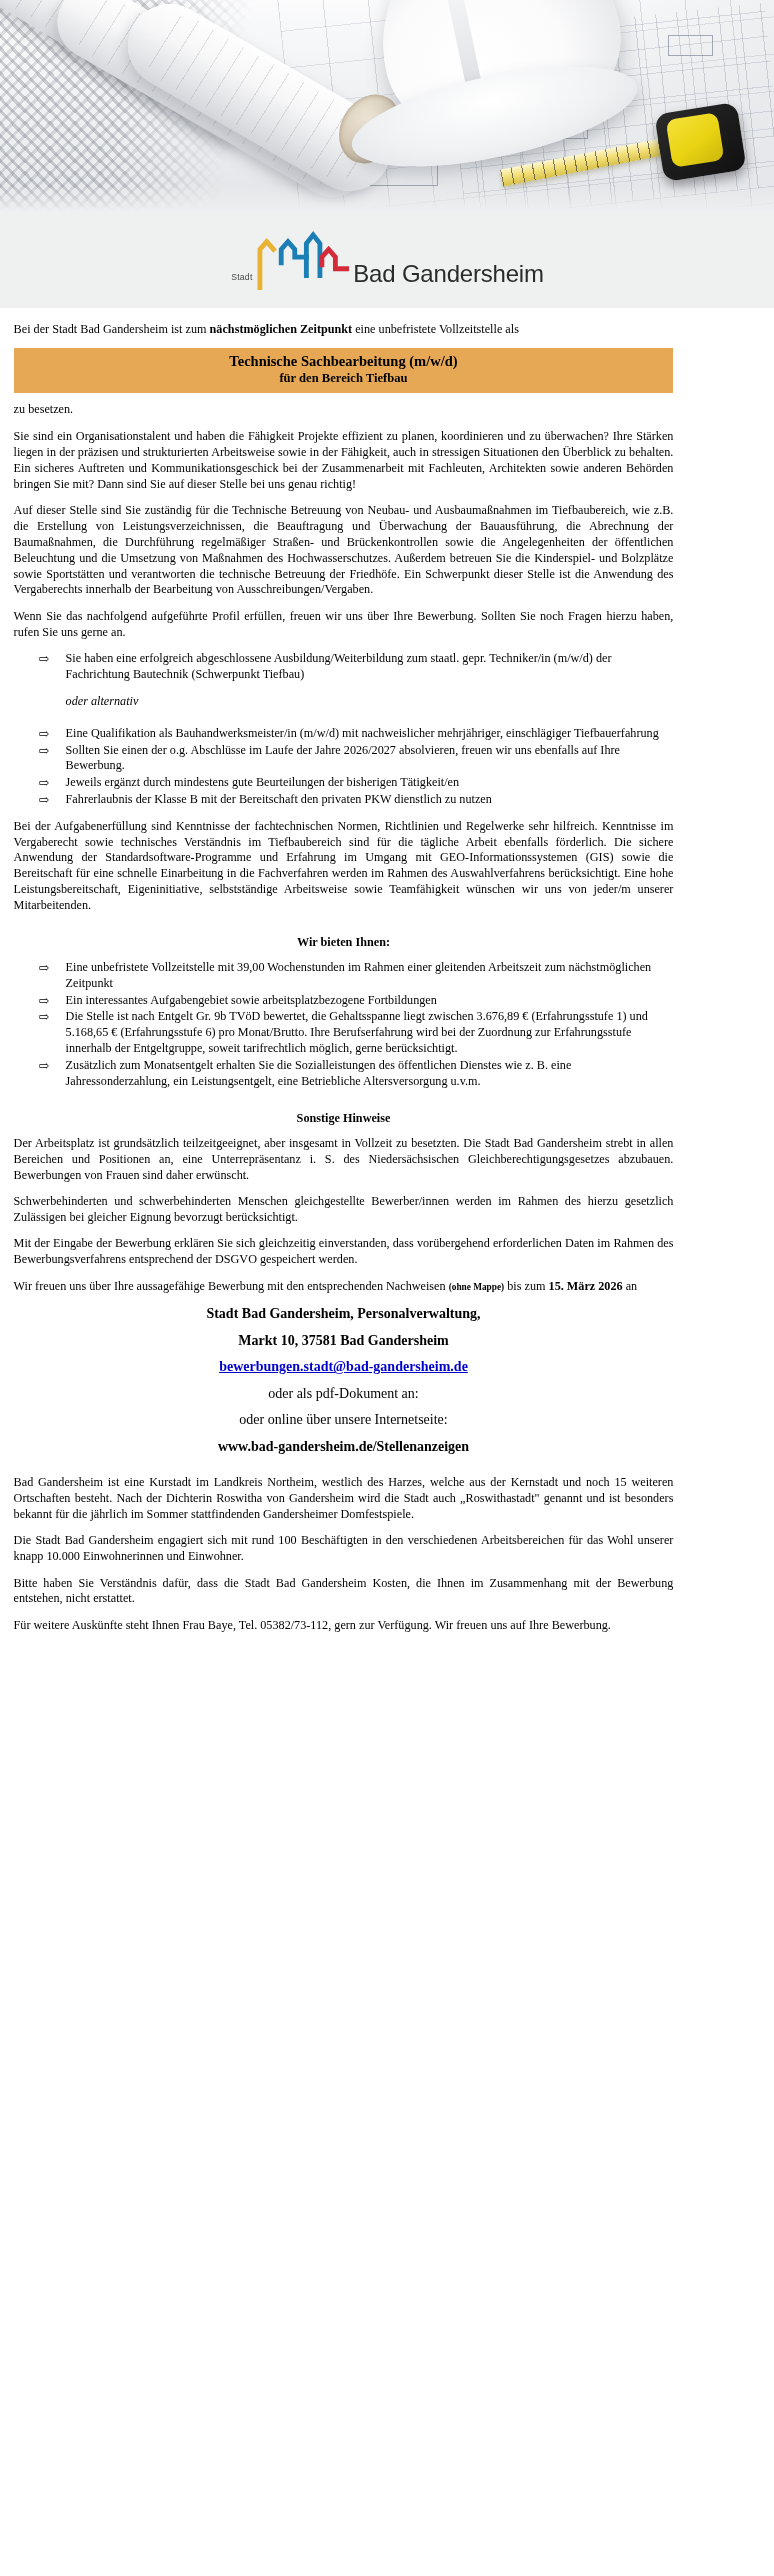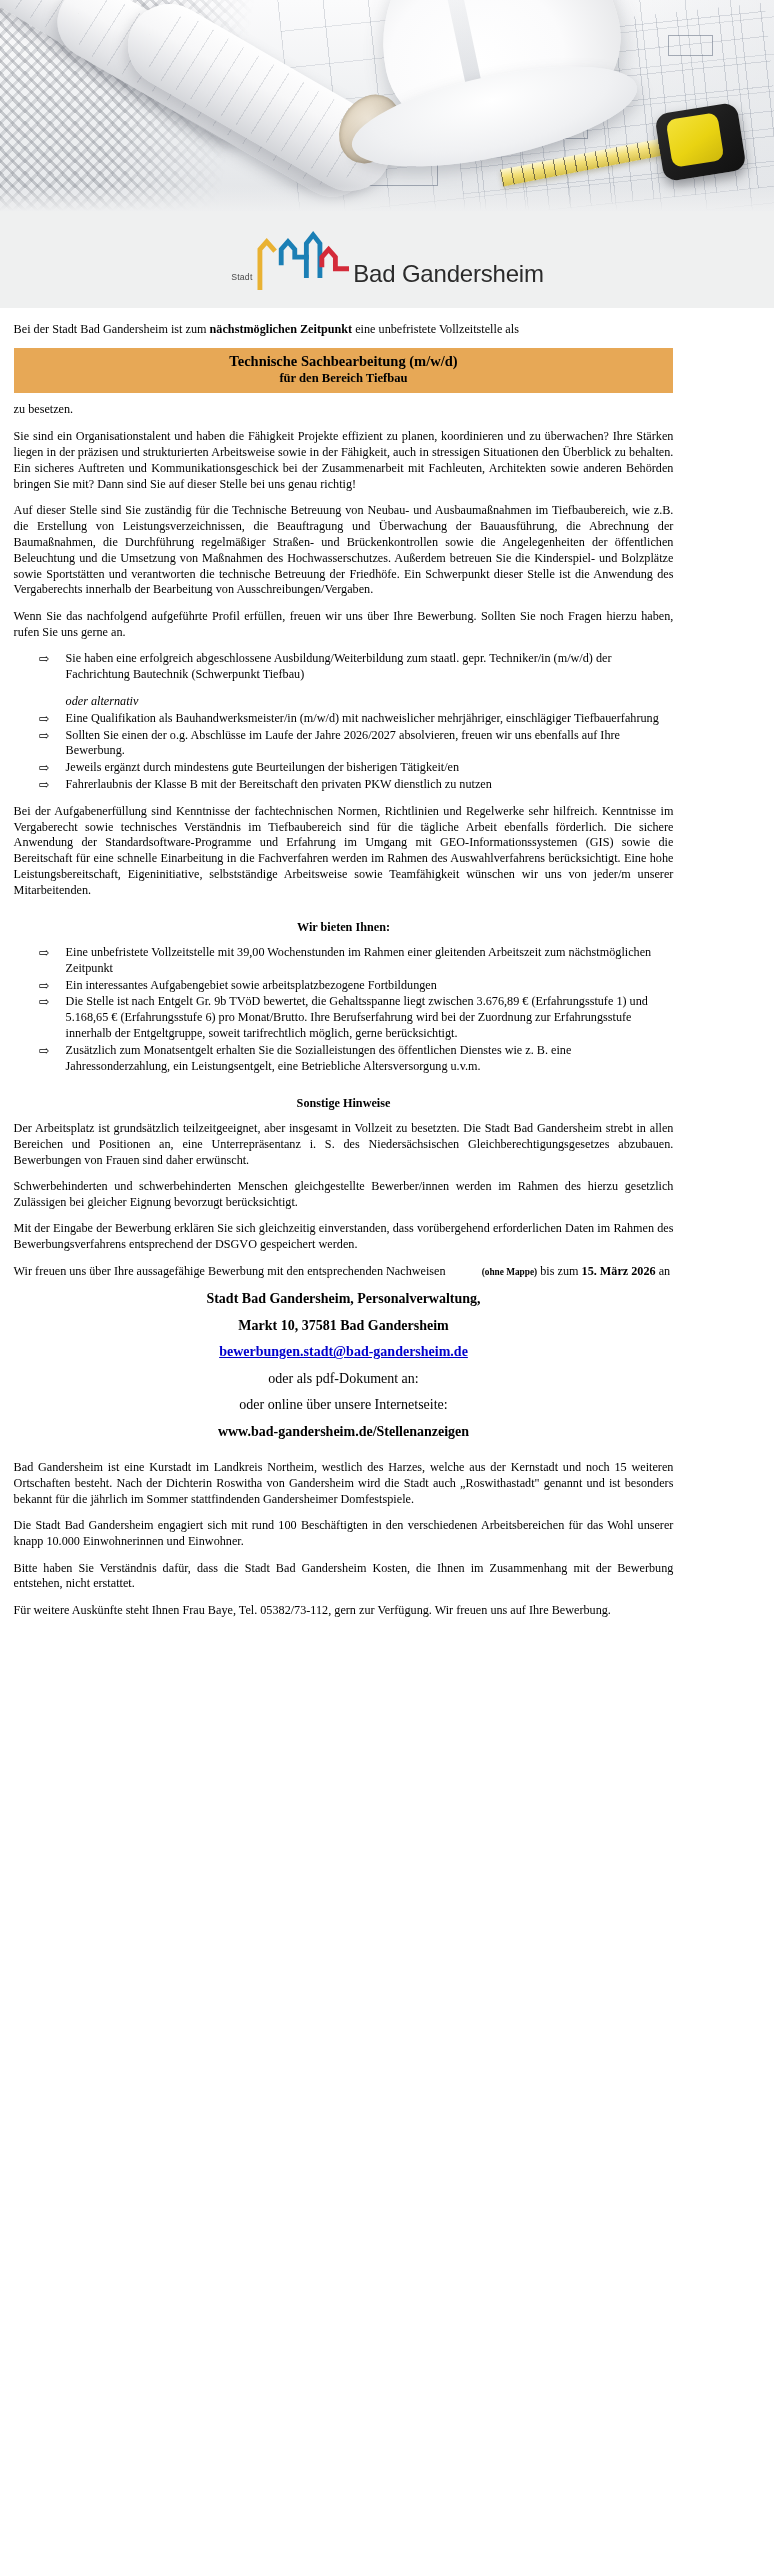--- a/index.html
+++ b/index.html
@@ -131,21 +131,21 @@
   .logo-name{
     font-family:"Liberation Sans","DejaVu Sans",sans-serif;
     font-size:24px;color:#2b2b2b;letter-spacing:-0.2px;line-height:1;
     padding-bottom:3.9px;
   }
 
   
   .content{padding:13.6px 13.6px 29px 13.6px;}
   p{margin:0 0 10.7px 0;font-size:12.2px;line-height:1.30;text-align:justify;}
   p.lead{text-align:left;}
-  .tight{margin-bottom:1px;}
+  .tight{margin-bottom:16px;}
   .gap{height:10.7px;}
   b,strong{font-weight:bold;}
 
   
   .banner{
     background:#e7a856;
     padding:4.8px 0 6.8px 0;
     text-align:center;
     margin:3.9px 0 9.7px 0;
   }
@@ -164,21 +164,21 @@
   ul.arrows li .ar{
     position:absolute;left:0;top:0;font-size:12.6px;line-height:1.30;
   }
   .alt{font-style:italic;padding-left:52px;font-size:12.2px;line-height:1.30;}
 
   .center{text-align:center;}
   .center p{text-align:center;}
   .addr{font-size:14px;line-height:1.32;text-align:center;margin:8px;}
   .addr.b{font-weight:bold;}
   a.mail{color:#0000cc;text-decoration:underline;font-weight:bold;}
-  .small-caps{font-size:9.3px;font-weight:bold;margin-left:33px;}
+  .small-caps{font-size:9.3px;font-weight:bold;}
 </style>
 </head>
 <body>
 
 <div class="page">
 
   <div class="hero">
     <div class="hero-bg"></div>
     <div class="blueprint"></div>
     <div class="blueprint2"></div>

